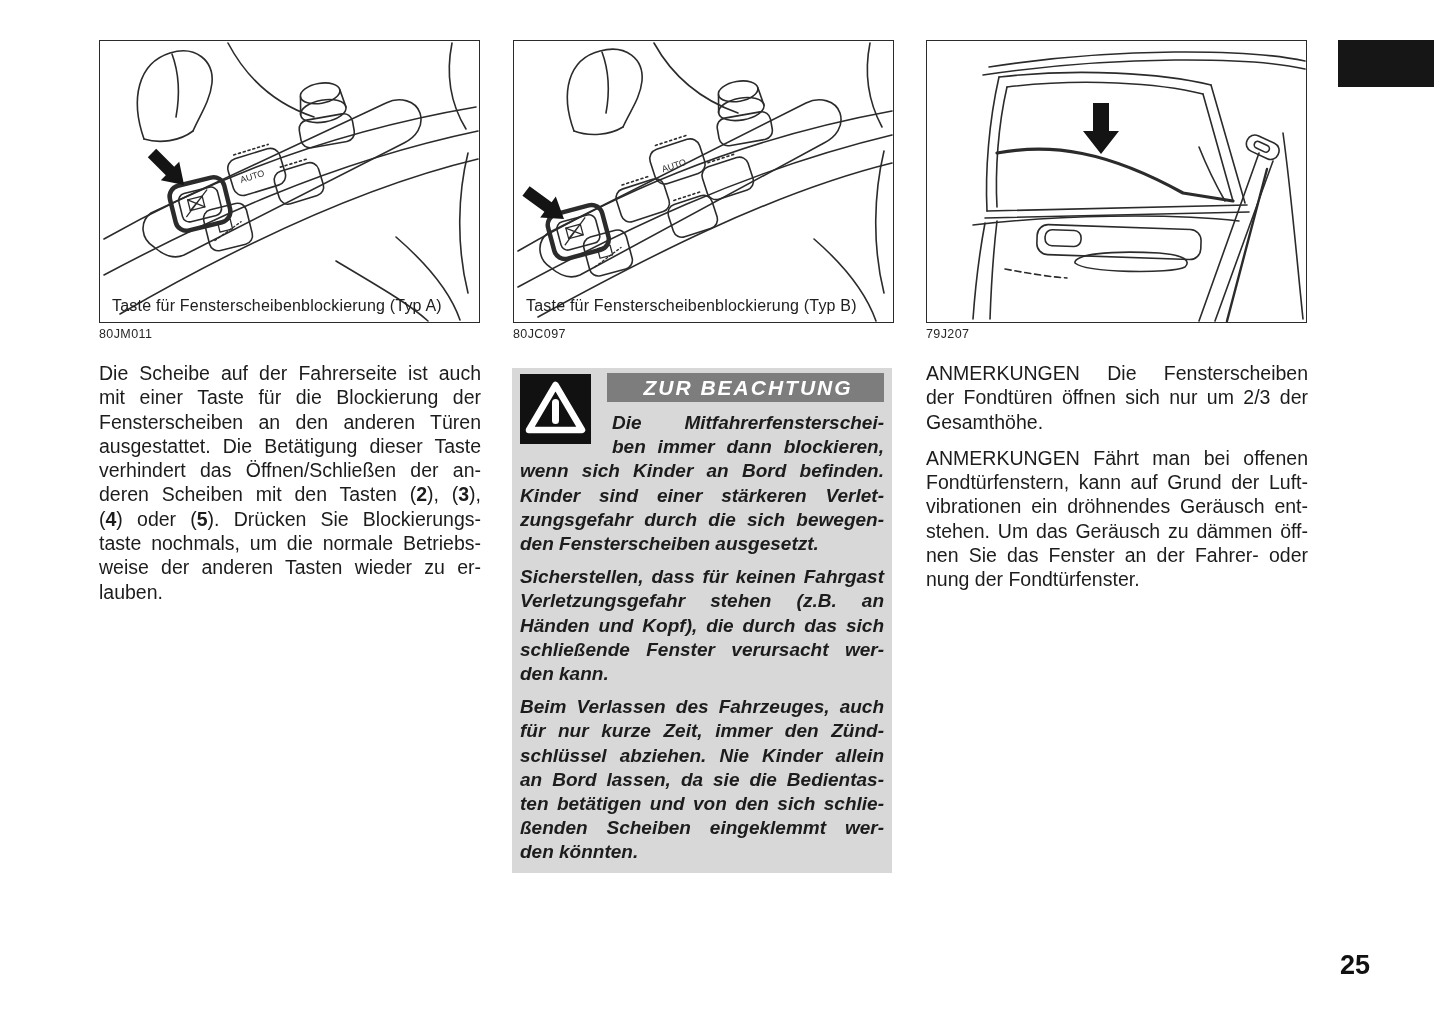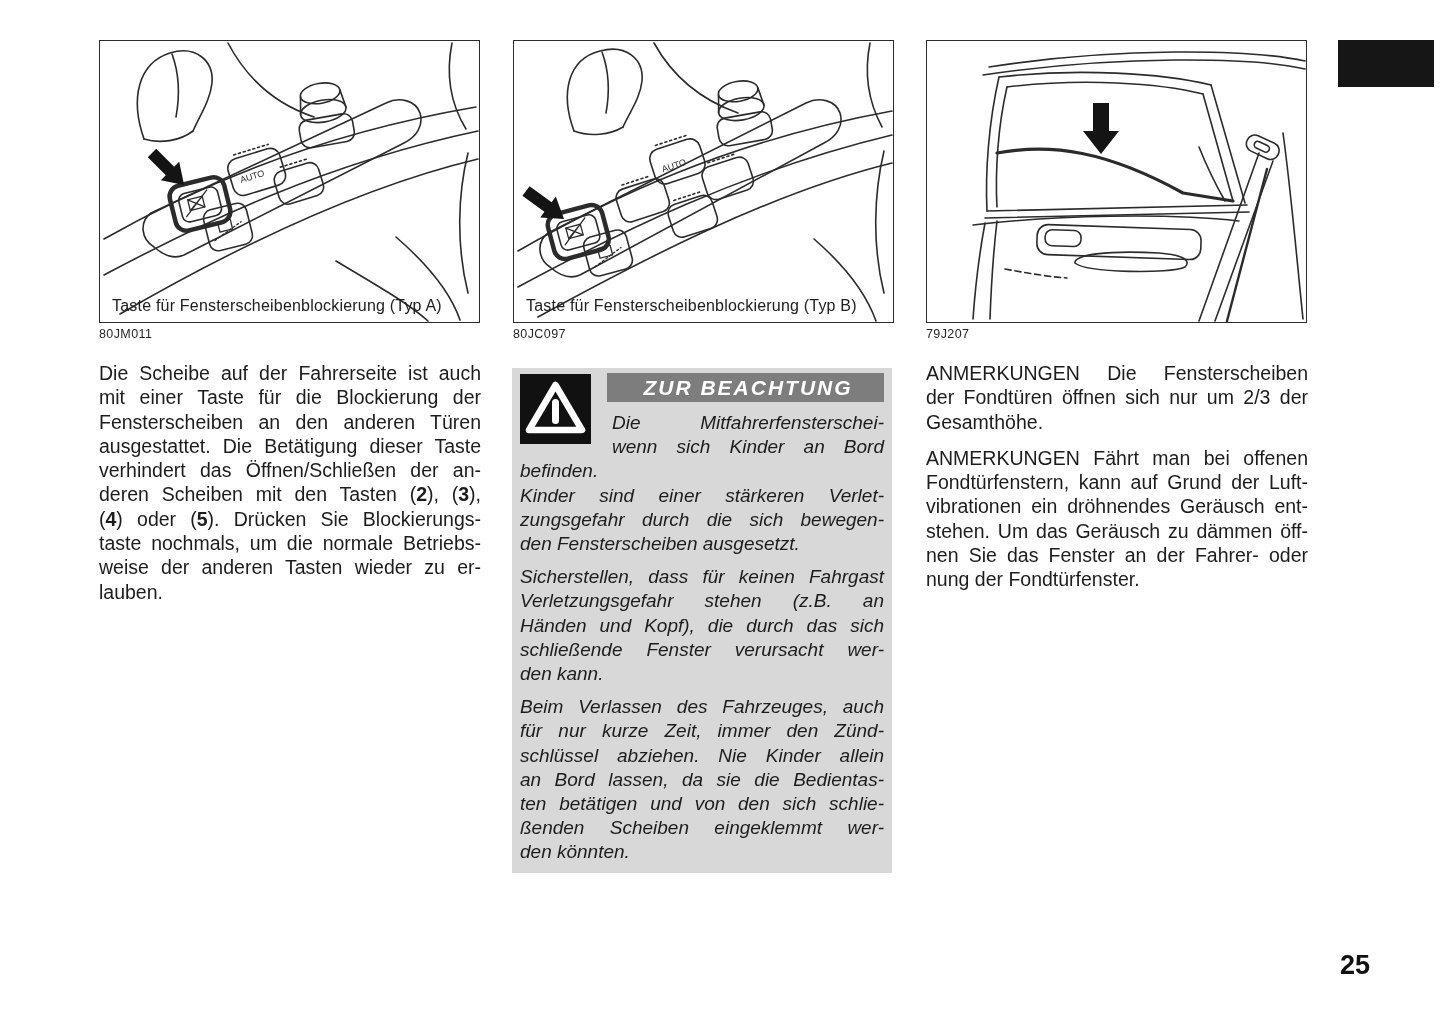--- a/index.html
+++ b/index.html
@@ -29,21 +29,21 @@
   .tl{text-align:justify;text-align-last:justify;}
   .tl.last{text-align-last:left;}
   
   .warnbox{position:absolute;left:512px;top:368px;width:380px;box-sizing:border-box;
     background:var(--box_bg);padding:5px 8px 8px 8px;}
   .warnbox::after{content:"";display:block;clear:both;}
   .warn-icon{float:left;width:71px;height:70px;margin:1px 21px 6px 0;}
   .warn-icon svg{display:block;width:71px;height:70px;}
   .warn-header{margin-left:87px;height:29px;line-height:29px;background:var(--header_bg);
     color:#fff;font-size:21px;font-weight:bold;font-style:italic;text-align:center;letter-spacing:2px;}
-  .warnbox .para{font-size:19px;line-height:24.2px;font-weight:normal;font-style:italic;margin-top:9px;}
+  .warnbox .para{font-size:19px;line-height:24.2px;font-weight:bold;font-style:italic;margin-top:9px;}
   
   .page-number{position:absolute;left:1340px;top:950px;width:60px;font-size:27px;font-weight:bold;color:#111;}
   svg text{font-family:"Liberation Sans","DejaVu Sans",sans-serif;}
 </style>
 </head>
 <body>
 
 <div class="page">
 
   <div class="tab"></div>
@@ -238,20 +238,21 @@
     <div class="warn-icon">
       <svg viewBox="0 0 71 70">
         <rect width="71" height="70" fill="#111"></rect>
         <path d="M35.5 11 L62 56 L9 56 Z" fill="none" stroke="#fff" stroke-width="6.5" stroke-linejoin="round"></path>
         <path d="M35.5 28.5 L35.5 46.5" stroke="#fff" stroke-width="7" stroke-linecap="round"></path>
       </svg>
     </div>
     <div class="warn-header">ZUR BEACHTUNG</div>
     <div class="para">
         <div class="tl">Die Mitfahrerfensterschei-</div>
+        <div class="tl">ben immer dann blockieren,</div>
         <div class="tl">wenn sich Kinder an Bord befinden.</div>
         <div class="tl">Kinder sind einer stärkeren Verlet-</div>
         <div class="tl">zungsgefahr durch die sich bewegen-</div>
         <div class="tl last">den Fensterscheiben ausgesetzt.</div>
       </div>
     <div class="para">
         <div class="tl">Sicherstellen, dass für keinen Fahrgast</div>
         <div class="tl">Verletzungsgefahr stehen (z.B. an</div>
         <div class="tl">Händen und Kopf), die durch das sich</div>
         <div class="tl">schließende Fenster verursacht wer-</div>

